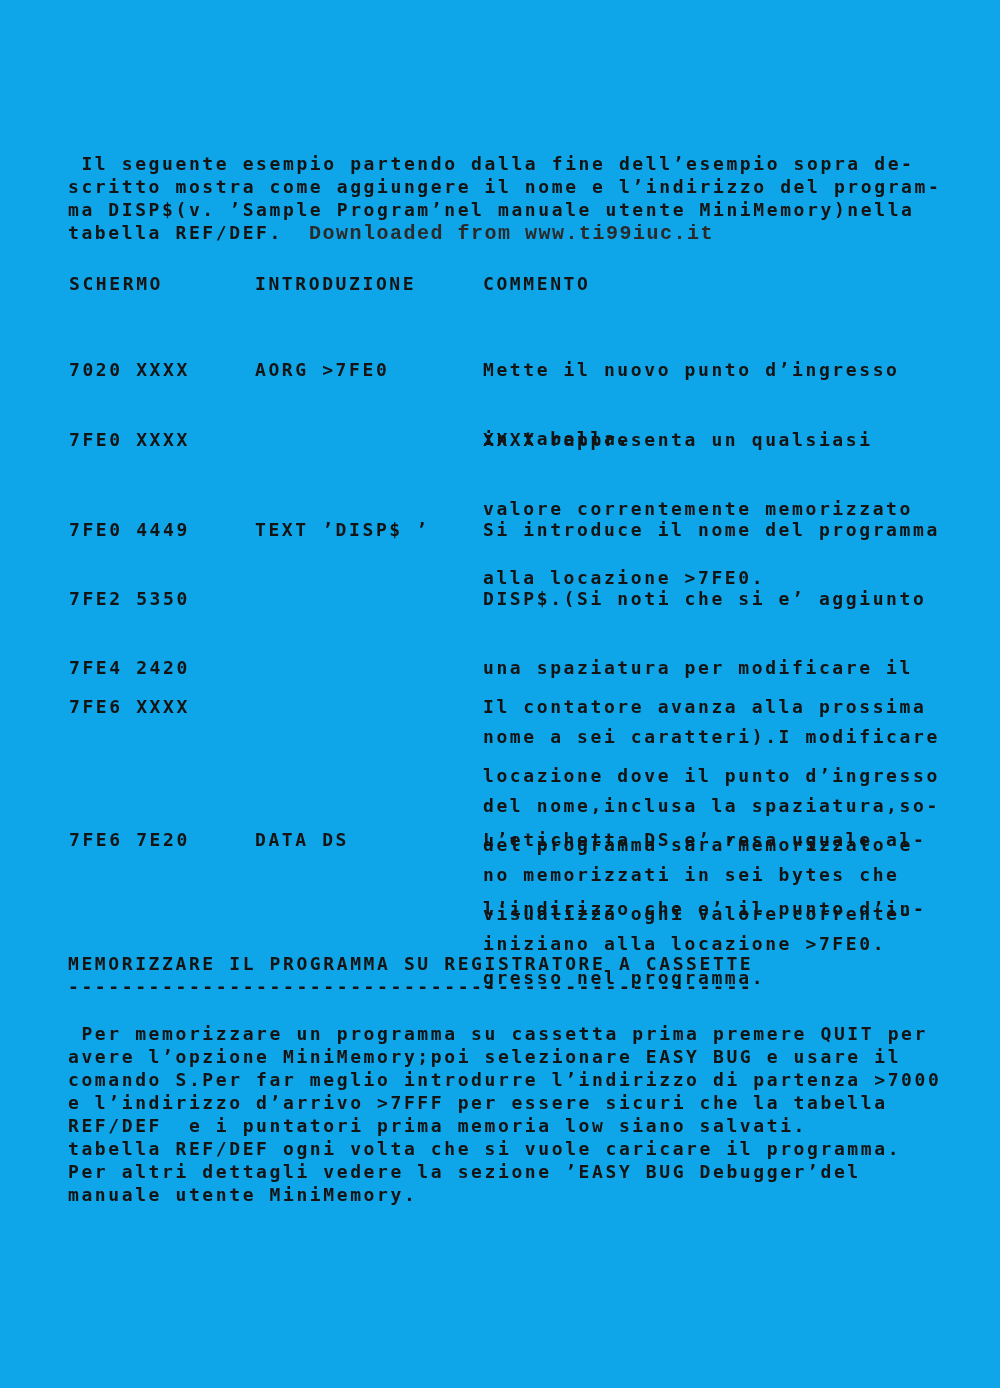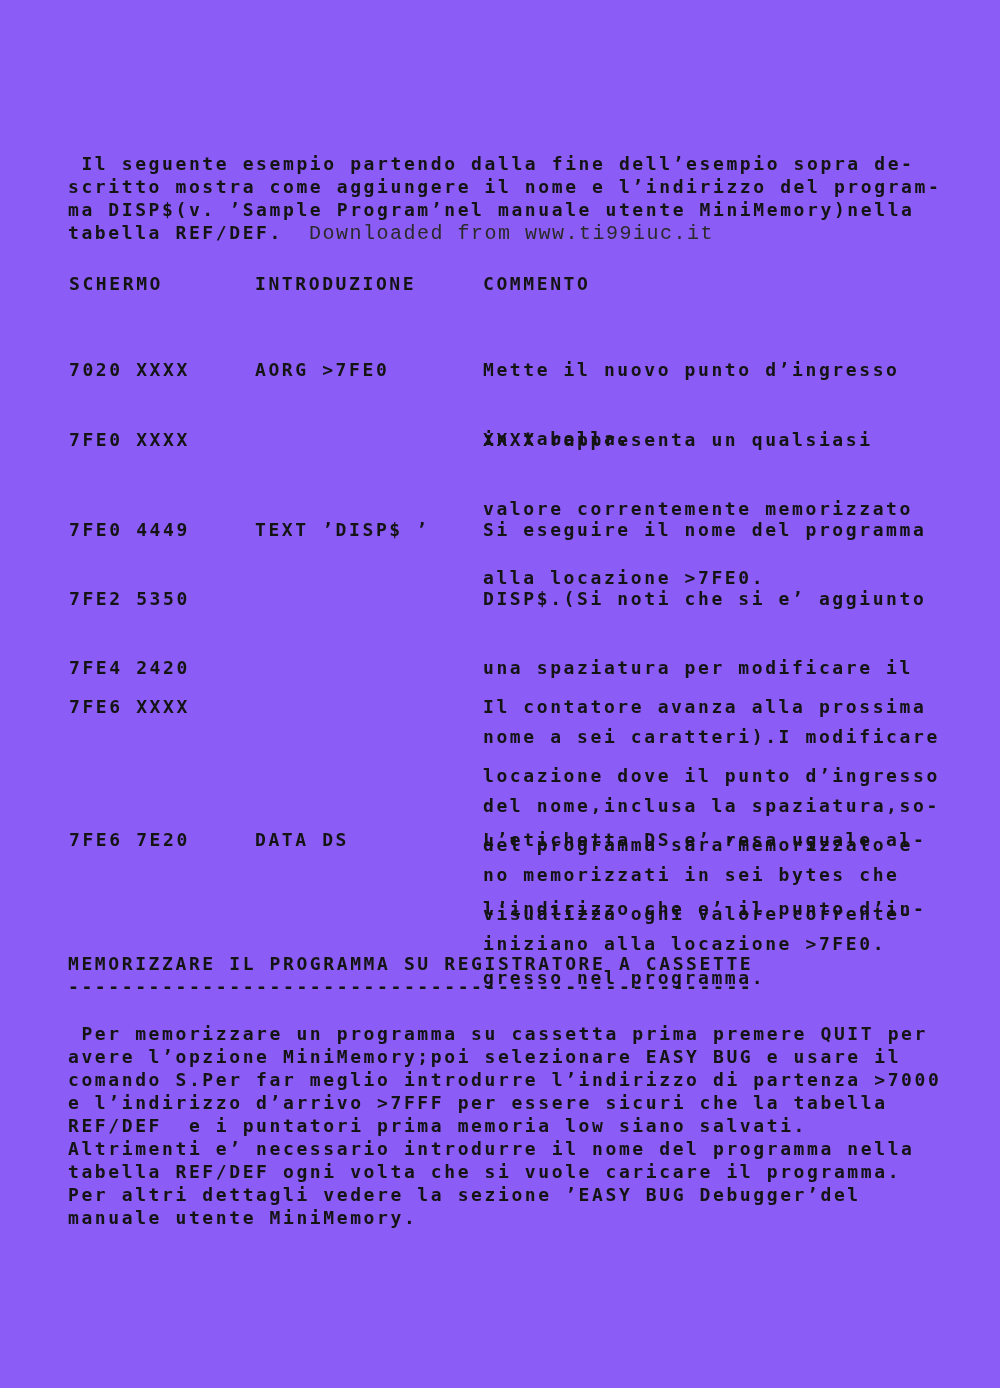--- a/index.html
+++ b/index.html
@@ -4,40 +4,40 @@
 <style>
   html, body {
     margin: 0;
     padding: 0;
     background: #e8e8e8;
   }
   .page {
     position: relative;
     width: 1000px;
     height: 1388px;
-    background: #8b5cf6;
+    background: #0ea5e9;
     overflow: hidden;
     font-family: "DejaVu Sans Mono", monospace;
     font-weight: bold;
     font-size: 18px;
     line-height: 23px;
     letter-spacing: 2.6px;
     color: #141414;
   }
   .block {
     position: absolute;
     left: 68px;
     width: 932px;
   }
   .ln {
     white-space: pre;
   }
   .watermark {
     font-family: "Liberation Mono", monospace;
-    font-weight: 400;
+    font-weight: 700;
     font-size: 20px;
     letter-spacing: 1.5px;
     color: #2a2a2a;
     margin-left: 26px;
   }
   .trow {
     position: absolute;
     left: 68px;
     width: 932px;
   }
@@ -94,21 +94,21 @@
   <div class="trow" style="top:472px">
     <div class="col1">
       <div class="ln">7FE0 4449</div>
       <div class="ln">7FE2 5350</div>
       <div class="ln">7FE4 2420</div>
     </div>
     <div class="col2">
       <div class="ln">TEXT ’DISP$ ’</div>
     </div>
     <div class="col3">
-      <div class="ln">Si eseguire il nome del programma</div>
+      <div class="ln">Si introduce il nome del programma</div>
       <div class="ln">DISP$.(Si noti che si e’ aggiunto</div>
       <div class="ln">una spaziatura per modificare il</div>
       <div class="ln">nome a sei caratteri).I modificare</div>
       <div class="ln">del nome,inclusa la spaziatura,so-</div>
       <div class="ln">no memorizzati in sei bytes che</div>
       <div class="ln">iniziano alla locazione &gt;7FE0.</div>
     </div>
   </div>
 
   <div class="trow" style="top:649px">
@@ -142,19 +142,18 @@
     <div class="ln">MEMORIZZARE IL PROGRAMMA SU REGISTRATORE A CASSETTE</div>
     <div class="ln heading-underline">---------------------------------------------------</div>
   </div>
 
   <div class="block" style="top:1022px">
     <div class="ln"> Per memorizzare un programma su cassetta prima premere QUIT per</div>
     <div class="ln">avere l’opzione MiniMemory;poi selezionare EASY BUG e usare il</div>
     <div class="ln">comando S.Per far meglio introdurre l’indirizzo di partenza &gt;7000</div>
     <div class="ln">e l’indirizzo d’arrivo &gt;7FFF per essere sicuri che la tabella</div>
     <div class="ln">REF/DEF  e i puntatori prima memoria low siano salvati.</div>
-    <div class="ln">Altrimenti e’ necessario introdurre il nome del programma nella</div>
     <div class="ln">tabella REF/DEF ogni volta che si vuole caricare il programma.</div>
     <div class="ln">Per altri dettagli vedere la sezione ’EASY BUG Debugger’del</div>
     <div class="ln">manuale utente MiniMemory.</div>
   </div>
 
 </div>
 
 </body></html>

